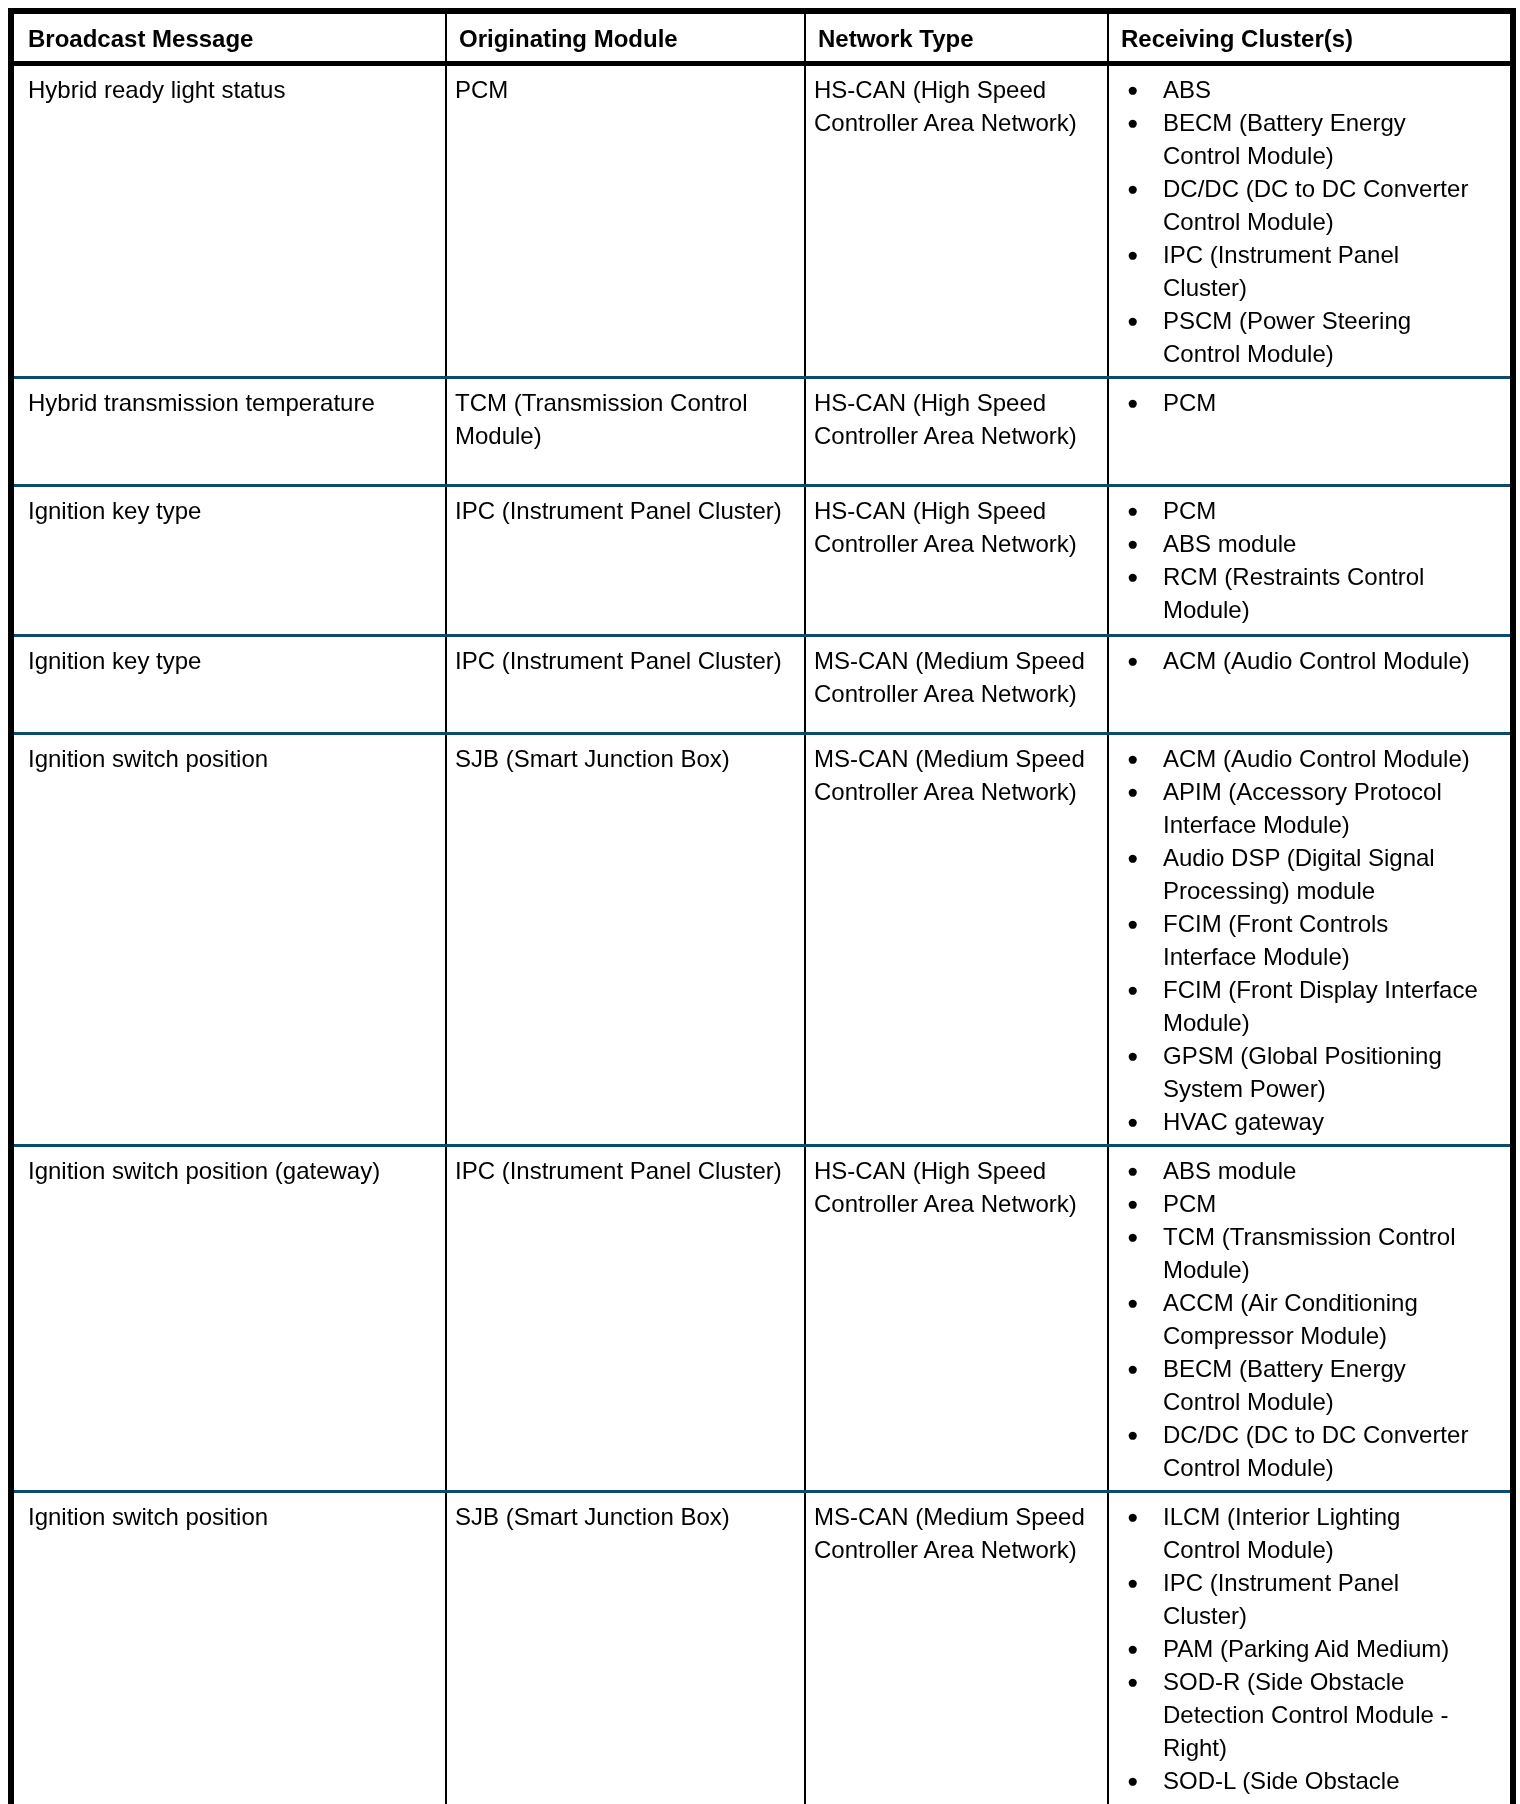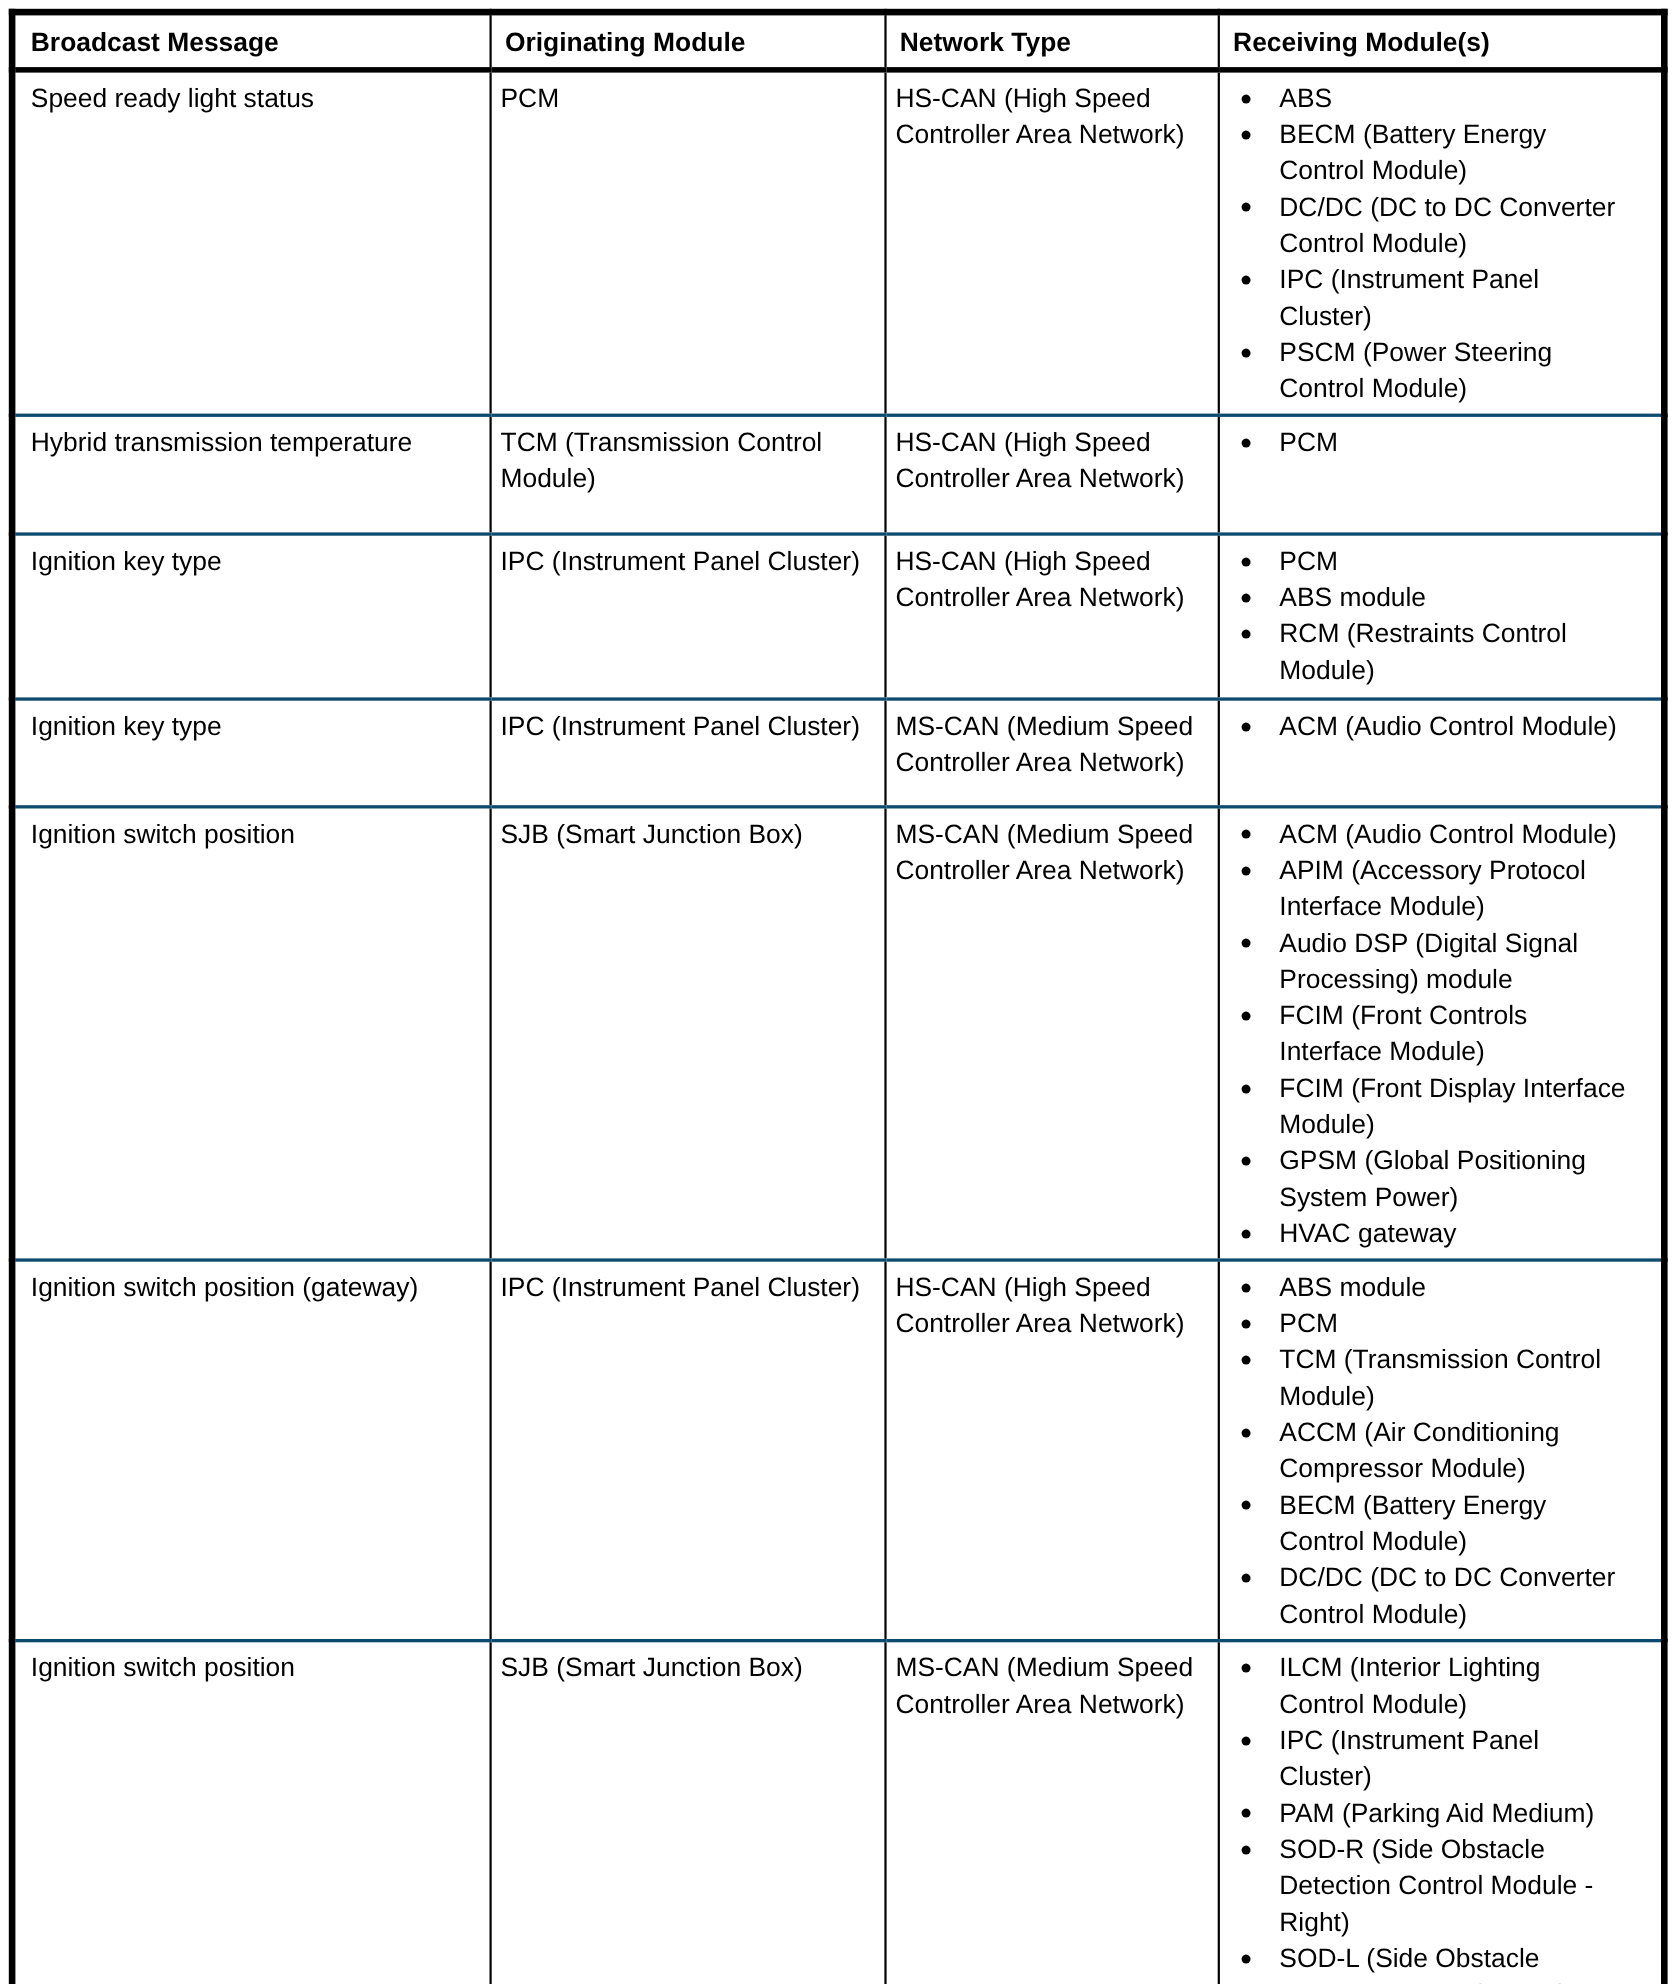--- a/index.html
+++ b/index.html
@@ -80,26 +80,26 @@
       <col class="c1">
         <col class="c2">
         <col class="c3">
         <col class="c4">
     </colgroup>
     <thead>
       <tr>
         <th>Broadcast Message</th>
         <th>Originating Module</th>
         <th>Network Type</th>
-        <th>Receiving Module(s)</th>
+        <th>Receiving Cluster(s)</th>
       </tr>
     </thead>
     <tbody id="table-body">
         <tr style="height: 300px;">
-          <td class="col-msg">Speed ready light status</td>
+          <td class="col-msg">Hybrid ready light status</td>
           <td class="col-orig">PCM</td>
           <td class="col-network">HS-CAN (High Speed Controller Area Network)</td>
           <td class="col-recv">
             <ul class="recv-list">
               <li><span class="bullet">●</span><span>ABS</span></li>
               <li><span class="bullet">●</span><span>BECM (Battery Energy Control Module)</span></li>
               <li><span class="bullet">●</span><span>DC/DC (DC to DC Converter Control Module)</span></li>
               <li><span class="bullet">●</span><span>IPC (Instrument Panel Cluster)</span></li>
               <li><span class="bullet">●</span><span>PSCM (Power Steering Control Module)</span></li>
             </ul>

